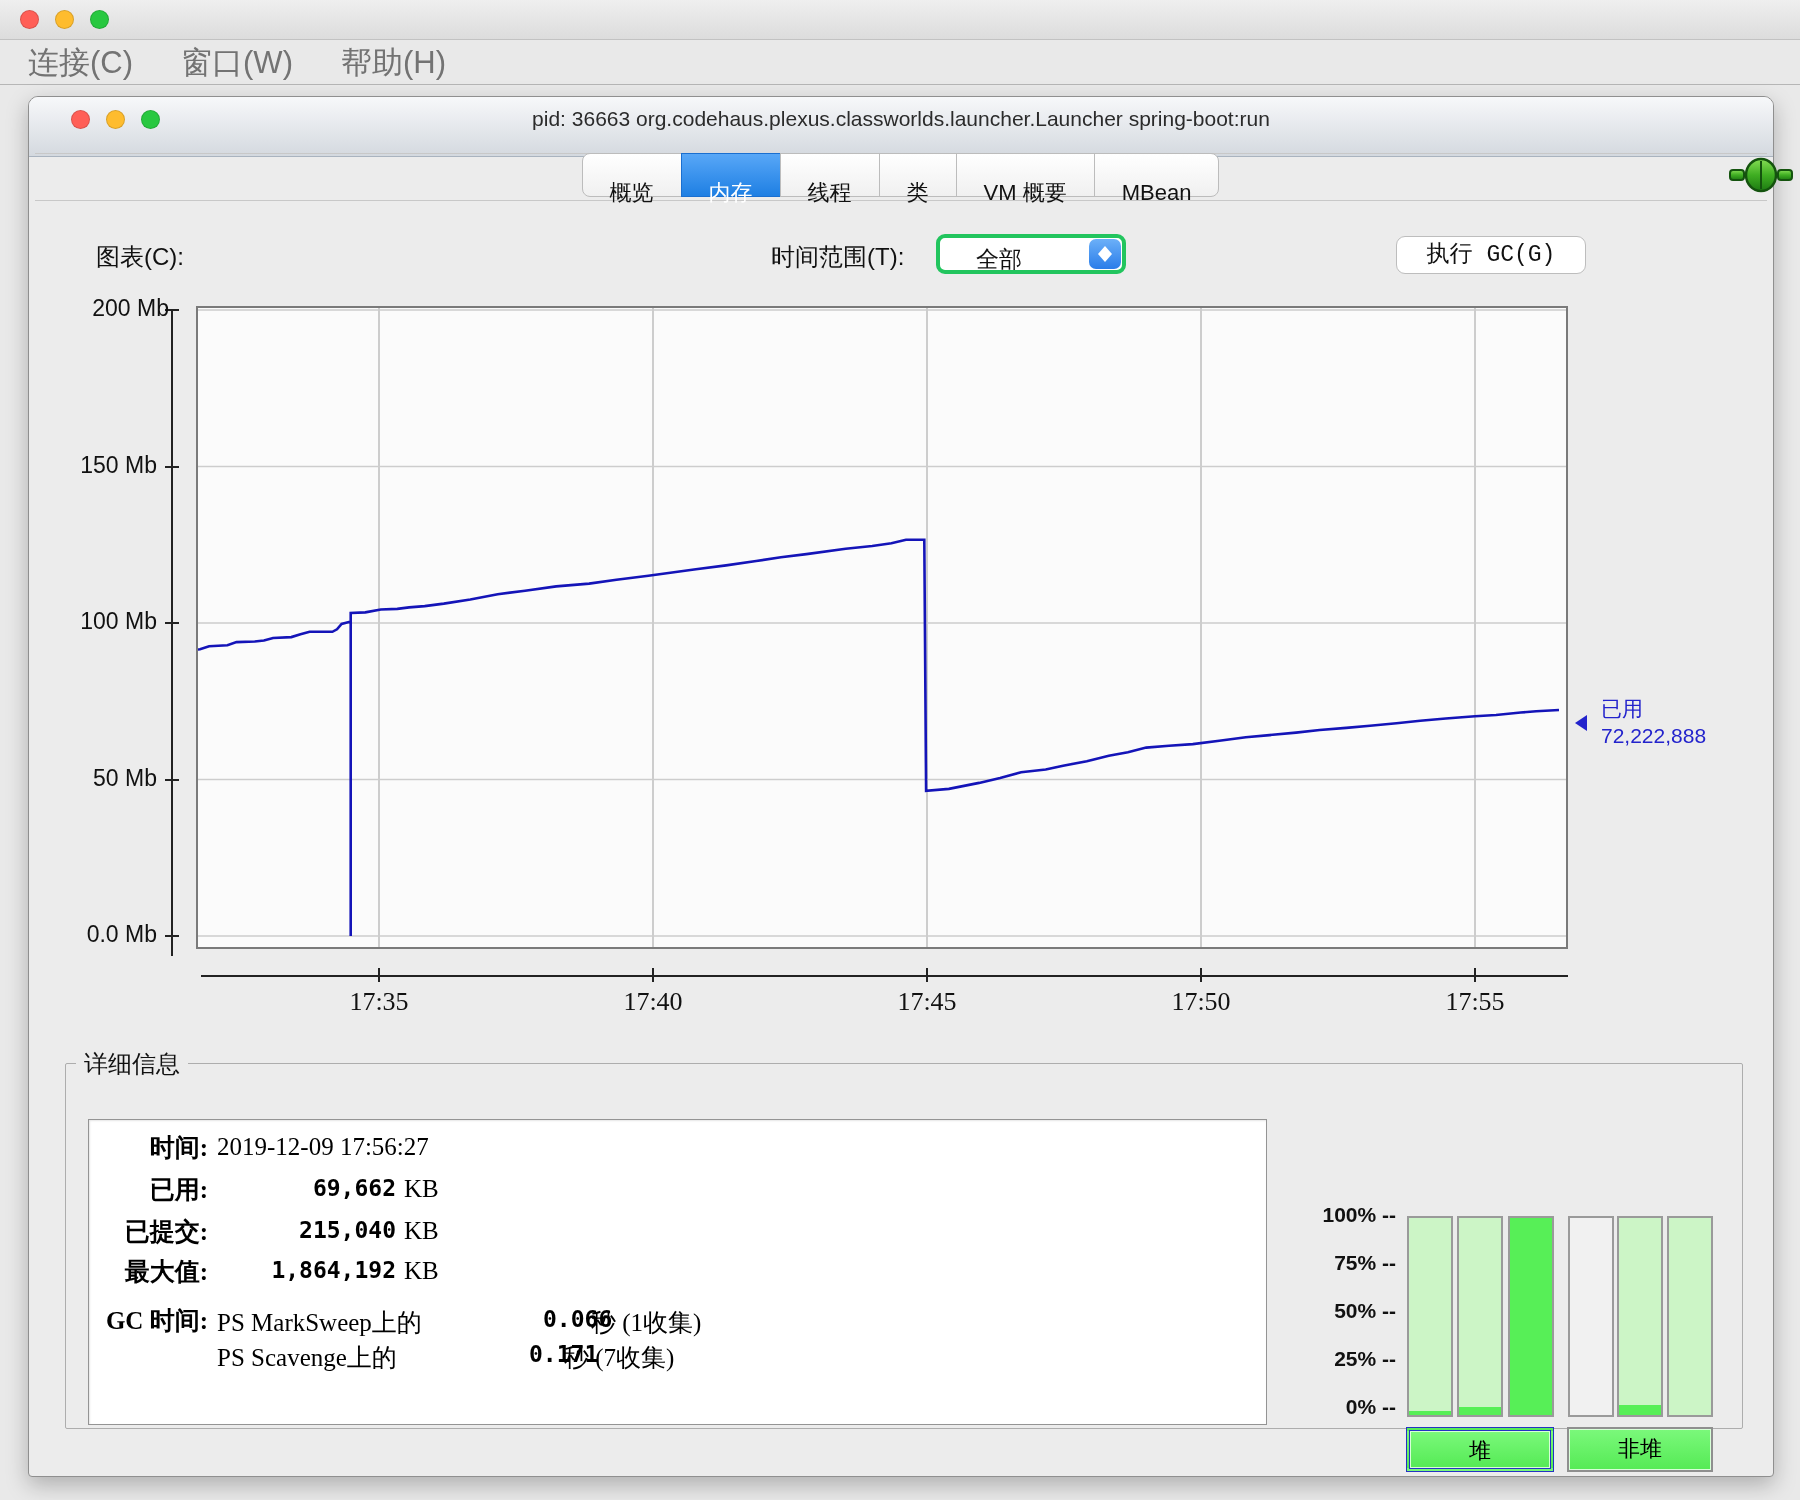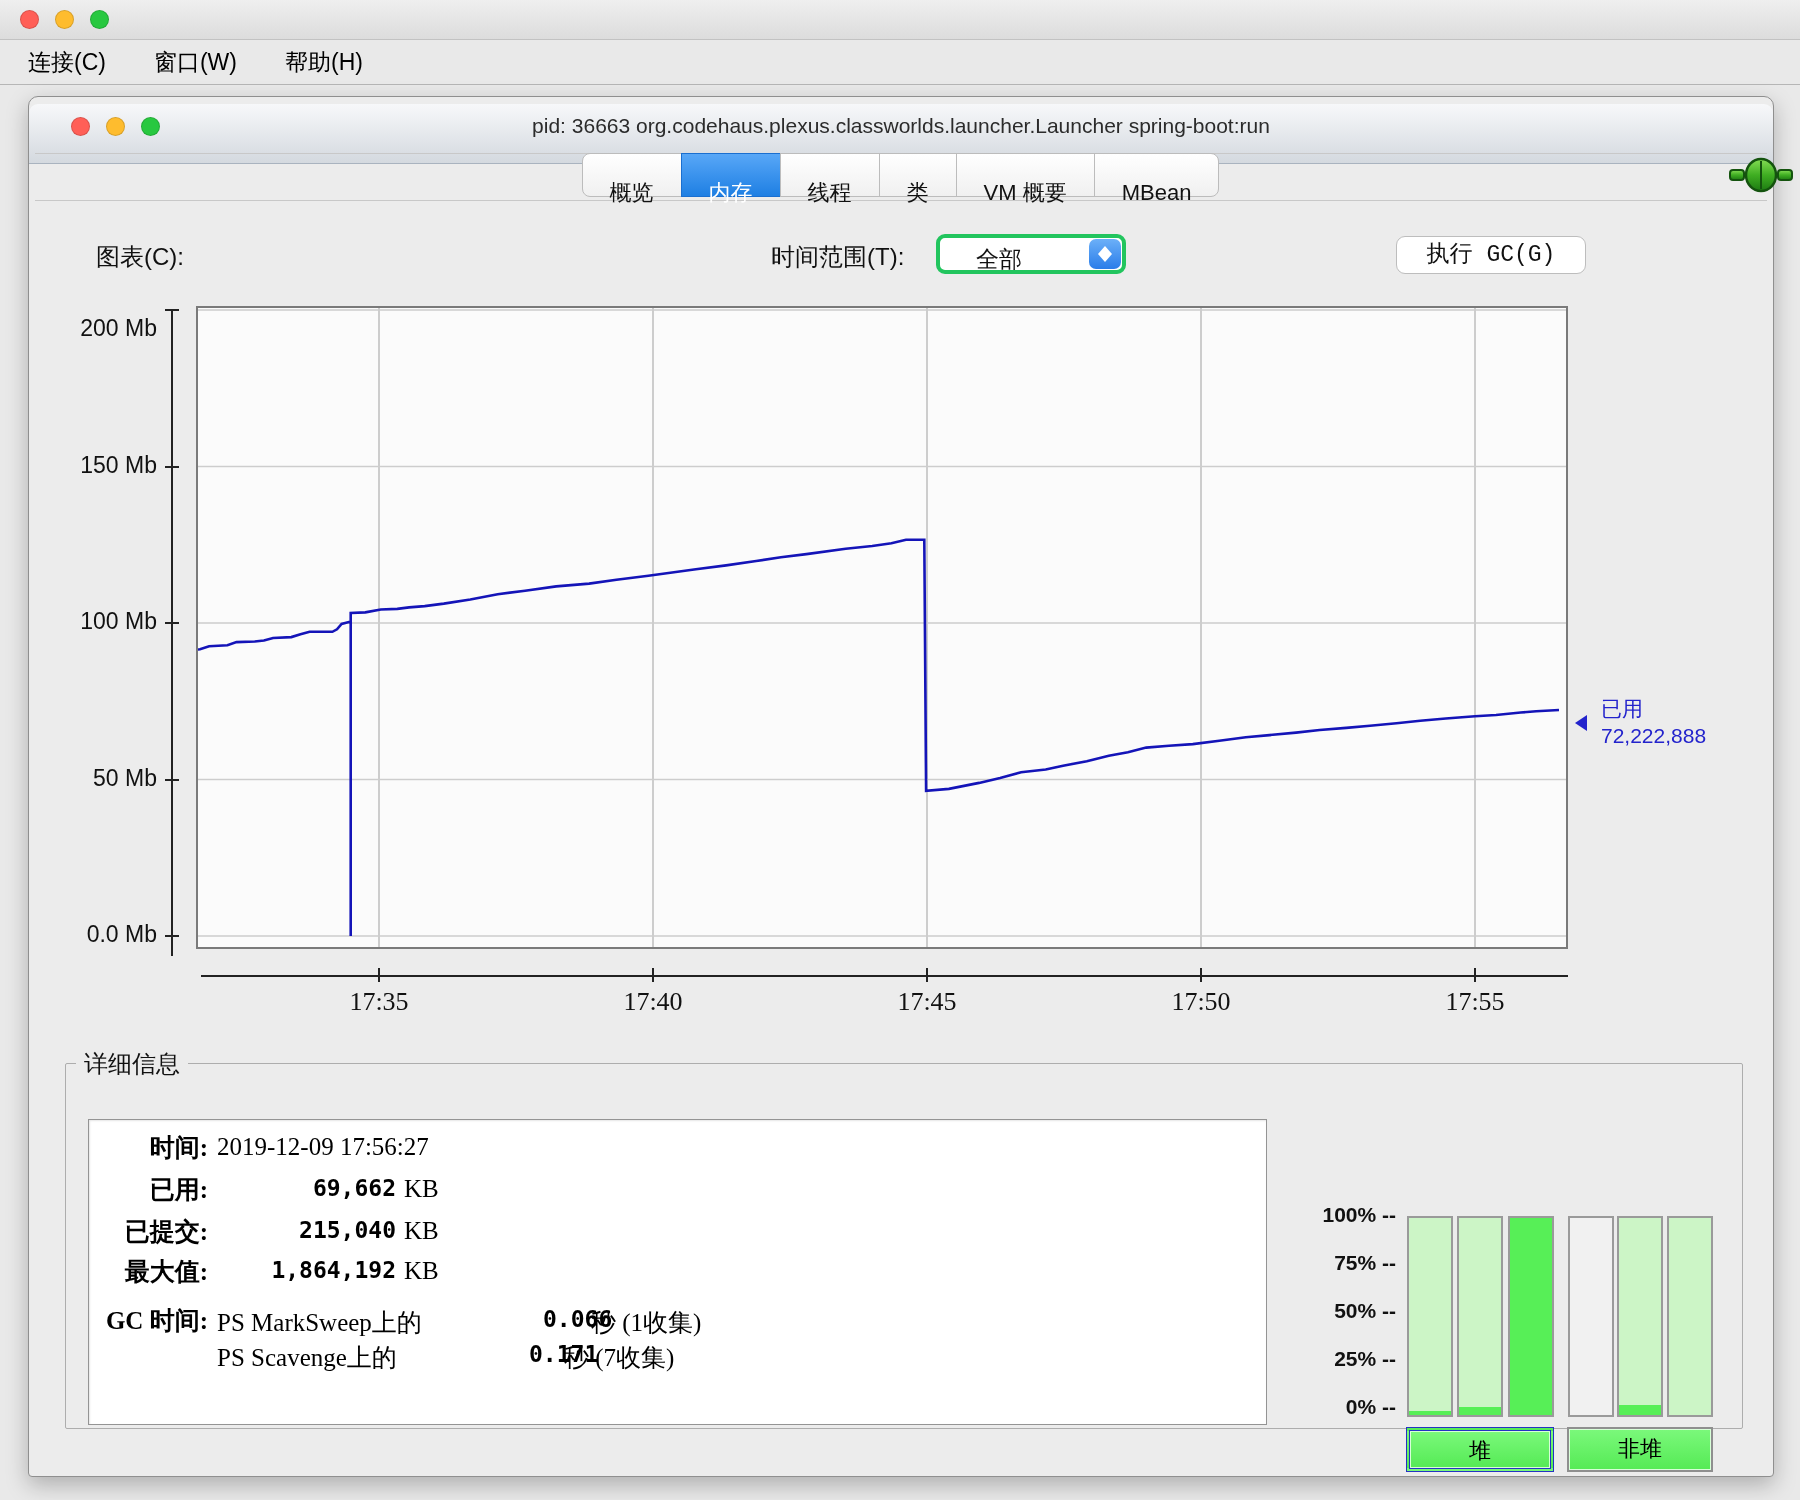--- a/index.html
+++ b/index.html
@@ -11,28 +11,28 @@
   .titlebar { position:absolute; left:0; top:0; width:1800px; height:40px;
     background:linear-gradient(#efefef,#dcdcdc); border-bottom:1px solid #c2c2c2; }
   .lights { position:absolute; display:flex; gap:16px; }
   .light { width:19px; height:19px; border-radius:50%; border:1px solid rgba(0,0,0,.15); }
   .light.red { background:#ff5f57; } .light.yellow { background:#febc2e; } .light.green { background:#28c840; }
   .win-title { position:absolute; width:100%; text-align:center; font-size:21px; color:#3a3a3a; }
 
   
   .menubar { position:absolute; left:0; top:41px; width:1800px; height:44px;
     background:#e9e9e9; border-bottom:1px solid #b6b6b6; display:flex; align-items:center; }
-  .menu-item { font-size:23px; color:#000000; margin-left:18px; padding:4px 10px; }
+  .menu-item { font-size:31px; color:#737373; margin-left:18px; padding:4px 10px; }
   .menu-item + .menu-item { margin-left:28px; }
 
   
   .inner-window { position:absolute; left:28px; top:96px; width:1746px; height:1381px;
     background:#ececec; border:1px solid #8f8f8f; border-radius:10px 10px 4px 4px;
     box-shadow:0 8px 22px rgba(0,0,0,.25); }
-  .inner-titlebar { position:absolute; left:0; top:7px; width:100%; height:60px;
+  .inner-titlebar { position:absolute; left:0; top:0; width:100%; height:60px;
     background:linear-gradient(#f7f8fa,#d4d9df); border-bottom:1px solid #a9b3bf;
     border-radius:9px 9px 0 0; }
   .inner-title { position:absolute; width:100%; top:10px; text-align:center; font-size:21px; color:#2b2b2b; }
 
   
   .tabline { position:absolute; left:6px; width:1732px; height:1px; background:#c8c8c8; }
   .tabs { position:absolute; left:0; top:56px; width:100%; display:flex; justify-content:center; }
   .tab { height:44px; line-height:45px; padding:16px 27px; font-size:22px; color:#111;
     background:linear-gradient(#ffffff,#f0f0f0); border:1px solid #bcbcbc; margin-left:-1px; }
   .tab:first-child { border-radius:8px 0 0 8px; }
@@ -156,21 +156,21 @@
       <span class="stepper">
         <span class="chev up"></span>
           <span class="chev dn"></span>
       </span>
     </div>
     <div class="gc-btn">执行 GC(G)</div>
 
     <div class="yaxis-line"></div>
     <div id="yaxis">
         <div class="ytick" style="left: 136px; top: 212px;"></div>
-        <div class="ylab" style="left: 18px; top: 198px; margin-top: 20px;">200 Mb</div>
+        <div class="ylab" style="left: 30px; top: 198px;">200 Mb</div>
         <div class="ytick" style="left: 136px; top: 368.5px;"></div>
         <div class="ylab" style="left: 18px; top: 354.5px;">150 Mb</div>
         <div class="ytick" style="left: 136px; top: 525px;"></div>
         <div class="ylab" style="left: 18px; top: 511px;">100 Mb</div>
         <div class="ytick" style="left: 136px; top: 681.5px;"></div>
         <div class="ylab" style="left: 18px; top: 667.5px;">50 Mb</div>
         <div class="ytick" style="left: 136px; top: 838px;"></div>
         <div class="ylab" style="left: 18px; top: 824px;">0.0 Mb</div>
       </div>
     <div class="plot">

